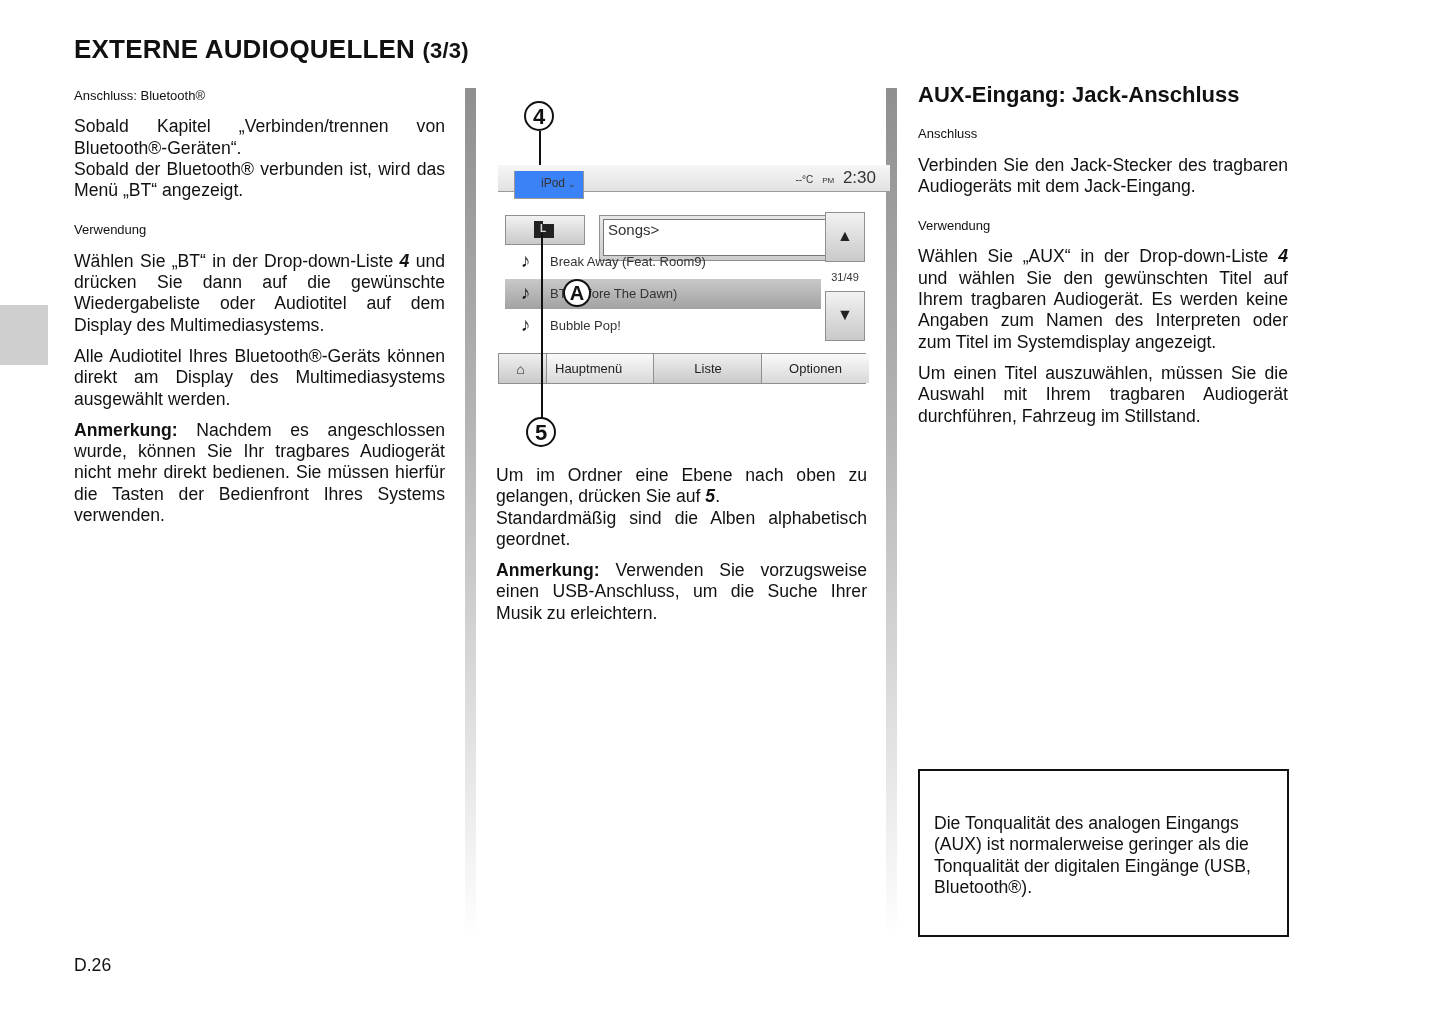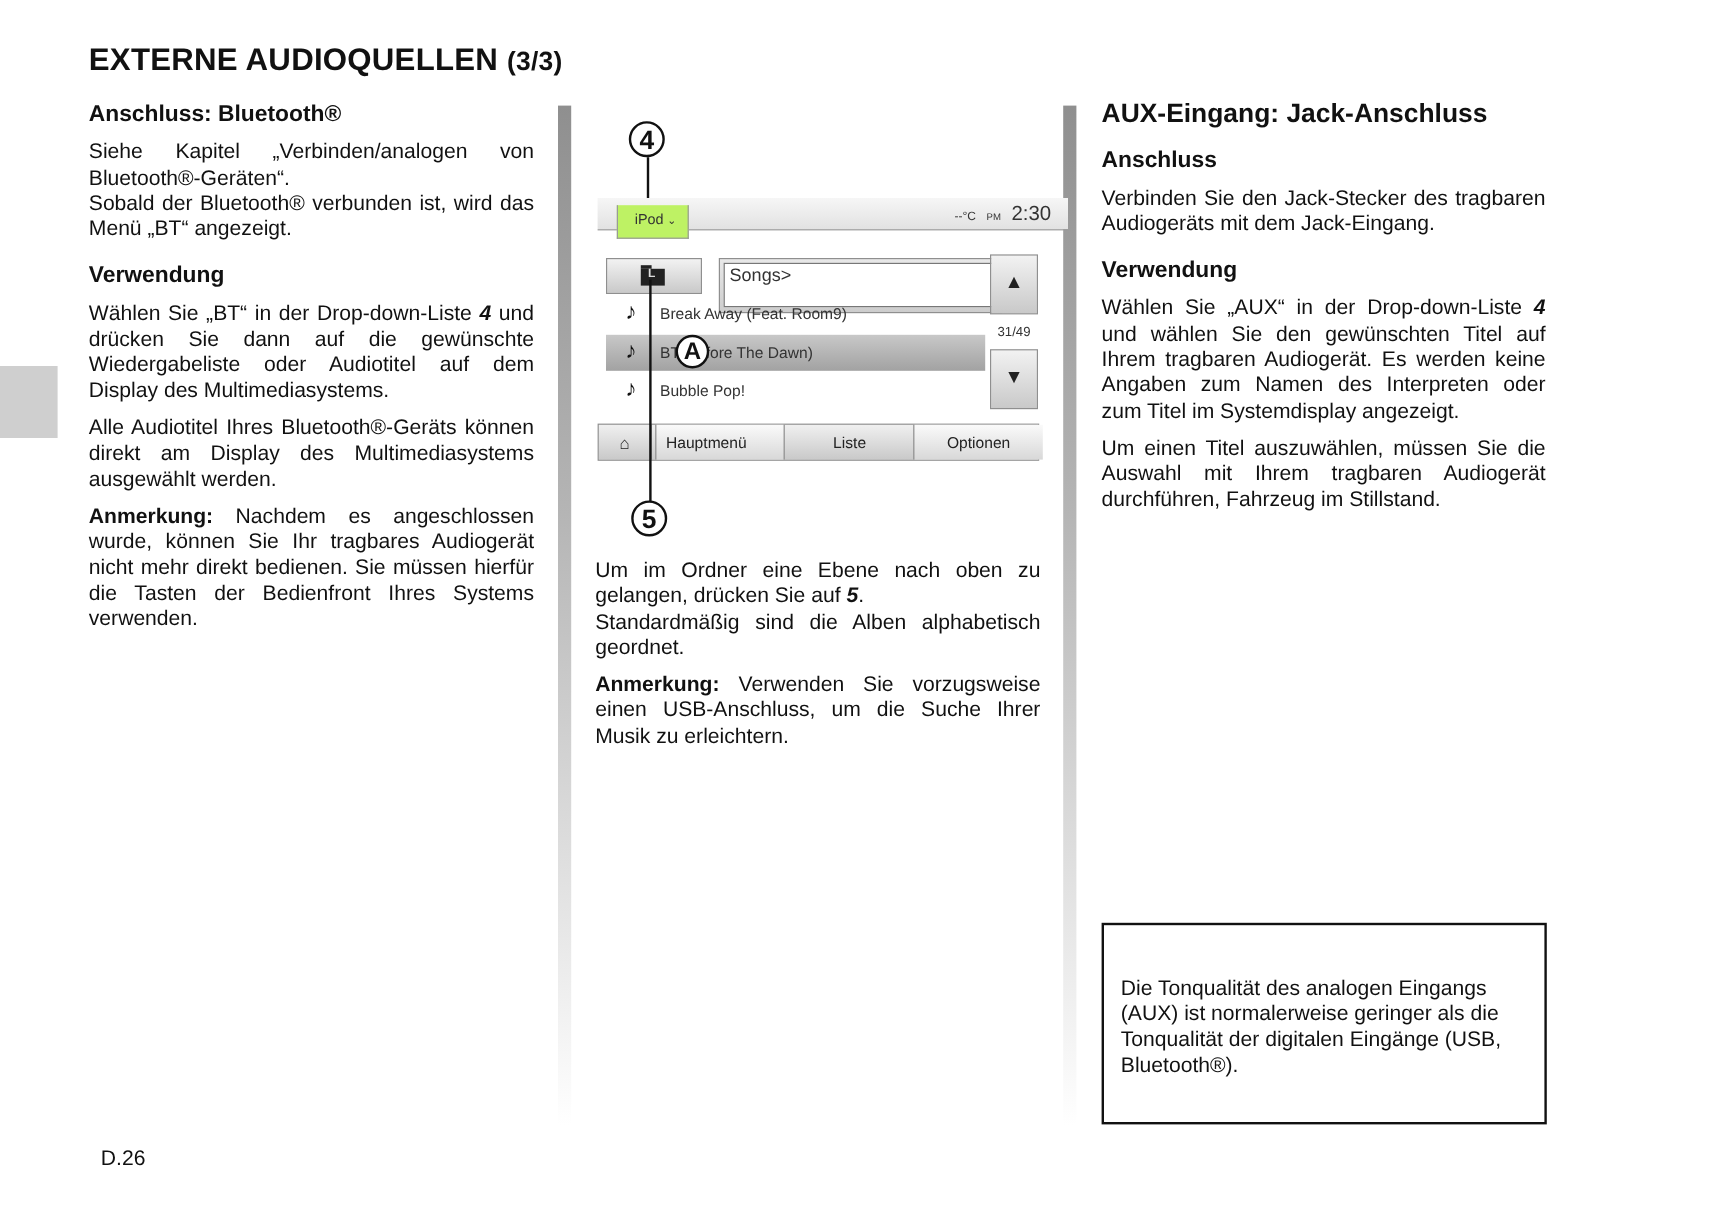--- a/index.html
+++ b/index.html
@@ -7,49 +7,49 @@
   body { position: relative; font-family: "Liberation Sans", sans-serif; color: #111; }
 
   .page-title { position: absolute; left: 74px; top: 34px; font-size: 26px; font-weight: bold; letter-spacing: 0.2px; }
   .page-title .sub { font-size: 22px; }
 
   .side-tab { position: absolute; left: 0; top: 305px; width: 48px; height: 60px; background: #cfcfcf; }
 
   .col { position: absolute; font-size: 17.6px; line-height: 21.3px; }
   .col p { text-align: justify; margin-bottom: 10px; }
   .col p.tight { margin-bottom: 0; }
-  .col h3 { font-size: 19px; font-weight: bold; margin-bottom: 10px; }
+  .col h3 { font-size: 13px; font-weight: normal; margin-bottom: 10px; }
   .col h2 { font-size: 22px; font-weight: bold; margin-bottom: 18px; }
   .col .bold { font-weight: bold; }
   .col .bi { font-weight: bold; font-style: italic; }
 
   .col-left { left: 74px; top: 85px; width: 371px; }
   .col-mid { left: 496px; top: 465px; width: 371px; }
   .col-right { left: 918px; top: 84px; width: 370px; }
 
   .divider { position: absolute; width: 11px; background: linear-gradient(to bottom, #8f8f8f 0%, #b5b5b5 40%, #e6e6e6 80%, #ffffff 100%); }
   .divider-1 { left: 465px; top: 88px; height: 850px; }
   .divider-2 { left: 886px; top: 88px; height: 850px; }
 
   .note-box { position: absolute; left: 918px; top: 769px; width: 371px; height: 168px; border: 2px solid #111; padding: 42px 14px 0 14px; font-size: 17.6px; line-height: 21.3px; }
 
-  .page-number { position: absolute; left: 84px; top: 955px; font-size: 17.6px; }
+  .page-number { position: absolute; left: 74px; top: 955px; font-size: 17.6px; }
 
   
   .screen { position: absolute; left: 498px; top: 165px; width: 368px; height: 220px; }
   .callout { position: absolute; width: 30px; height: 30px; border: 2px solid #111; border-radius: 50%; background: #fff; font-weight: bold; font-size: 22px; text-align: center; line-height: 27px; }
   .callout-4 { left: 524px; top: 101px; }
   .callout-5 { left: 526px; top: 417px; }
   .callout-a { left: 563px; top: 279px; width: 28px; height: 28px; font-size: 20px; line-height: 25px; }
   .leader { position: absolute; background: #111; width: 2px; }
   .leader-4 { left: 539px; top: 131px; height: 50px; }
   .leader-5 { left: 541px; top: 233px; height: 185px; }
 
   .status-bar { position: absolute; left: 0; top: 0; width: 392px; height: 27px; background: linear-gradient(to bottom, #f6f6f6, #e2e2e2); border-bottom: 1px solid #9a9a9a; }
-  .source-tab { position: absolute; left: 16px; top: 6px; height: 28px; width: 60px; background: #bef264; border: 1px solid #9a9a9a; border-top: none; font-size: 12px; color: #333; padding: 5px 0 0 14px; }
+  .source-tab { position: absolute; left: 16px; top: 6px; height: 28px; width: 70px; background: #3b82f6; border: 1px solid #9a9a9a; border-top: none; font-size: 12px; color: #333; padding: 5px 0 0 26px; }
   .source-tab .chev { font-size: 9px; margin-left: 3px; }
   .status-right { position: absolute; right: 14px; top: 3px; font-size: 10px; color: #333; }
   .status-right .time { font-size: 17px; margin-left: 6px; }
 
   .btn-gray { position: absolute; background: linear-gradient(to bottom, #f2f2f2, #c9c9c9); border: 1px solid #8f8f8f; }
   .folder-btn { left: 7px; top: 50px; width: 80px; height: 30px; }
   .folder-icon { position: absolute; left: 28px; top: 8px; width: 20px; height: 14px; background: #222; }
   .folder-icon::before { content: ""; position: absolute; left: 0; top: -3px; width: 9px; height: 3px; background: #222; }
   .folder-icon::after { content: "L"; position: absolute; left: 6px; top: -1px; font-size: 10px; color: #ddd; font-weight: bold; }
   .path-field { position: absolute; left: 101px; top: 50px; width: 236px; height: 46px; background: linear-gradient(to bottom, #e8e8e8, #cdcdcd); border: 1px solid #8f8f8f; }
@@ -78,21 +78,21 @@
 
 <div class="page-title">
   <span>EXTERNE AUDIOQUELLEN</span>
   <span class="sub">(3/3)</span>
 </div>
 
 <div class="side-tab"></div>
 
 <div class="col col-left">
   <h3>Anschluss: Bluetooth®</h3>
-  <p class="tight">Siehe Kapitel „Verbinden/analogen von Bluetooth®-Geräten“.</p>
+  <p class="tight">Sobald Kapitel „Verbinden/trennen von Bluetooth®-Geräten“.</p>
   <p style="margin-bottom:18px">Sobald der Bluetooth® verbunden ist, wird das Menü „BT“ angezeigt.</p>
   <h3>Verwendung</h3>
   <p><span>Wählen Sie „BT“ in der Drop-down-Liste </span><span class="bi">4</span><span> und drücken Sie dann auf die gewünschte Wiedergabeliste oder Audiotitel auf dem Display des Multimediasystems.</span></p>
   <p>Alle Audiotitel Ihres Bluetooth®-Geräts können direkt am Display des Multimediasystems ausgewählt werden.</p>
   <p><span class="bold">Anmerkung:</span><span> Nachdem es angeschlossen wurde, können Sie Ihr tragbares Audiogerät nicht mehr direkt bedienen. Sie müssen hierfür die Tasten der Bedienfront Ihres Systems verwenden.</span></p>
 </div>
 
 <div class="divider divider-1"></div>
 <div class="divider divider-2"></div>
 

